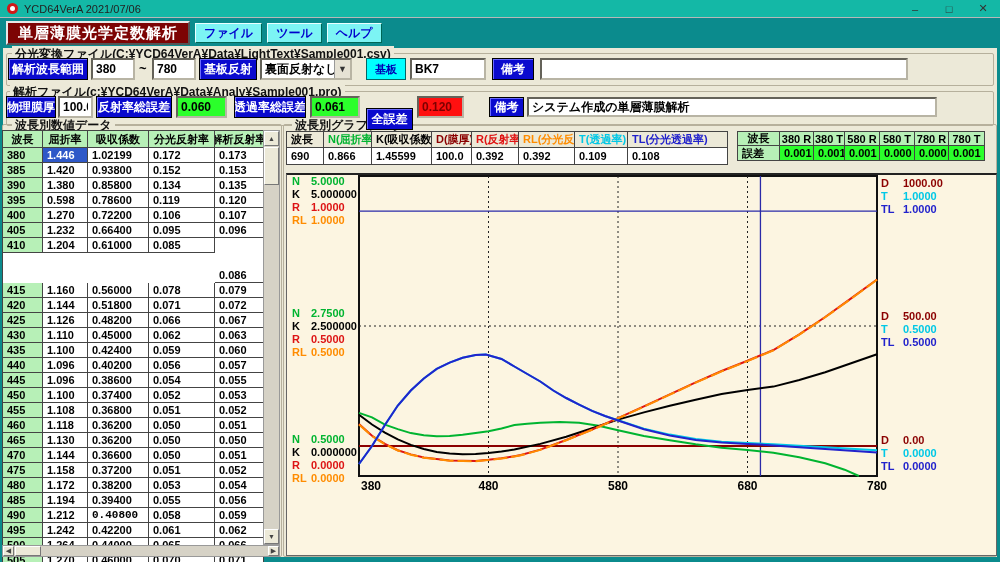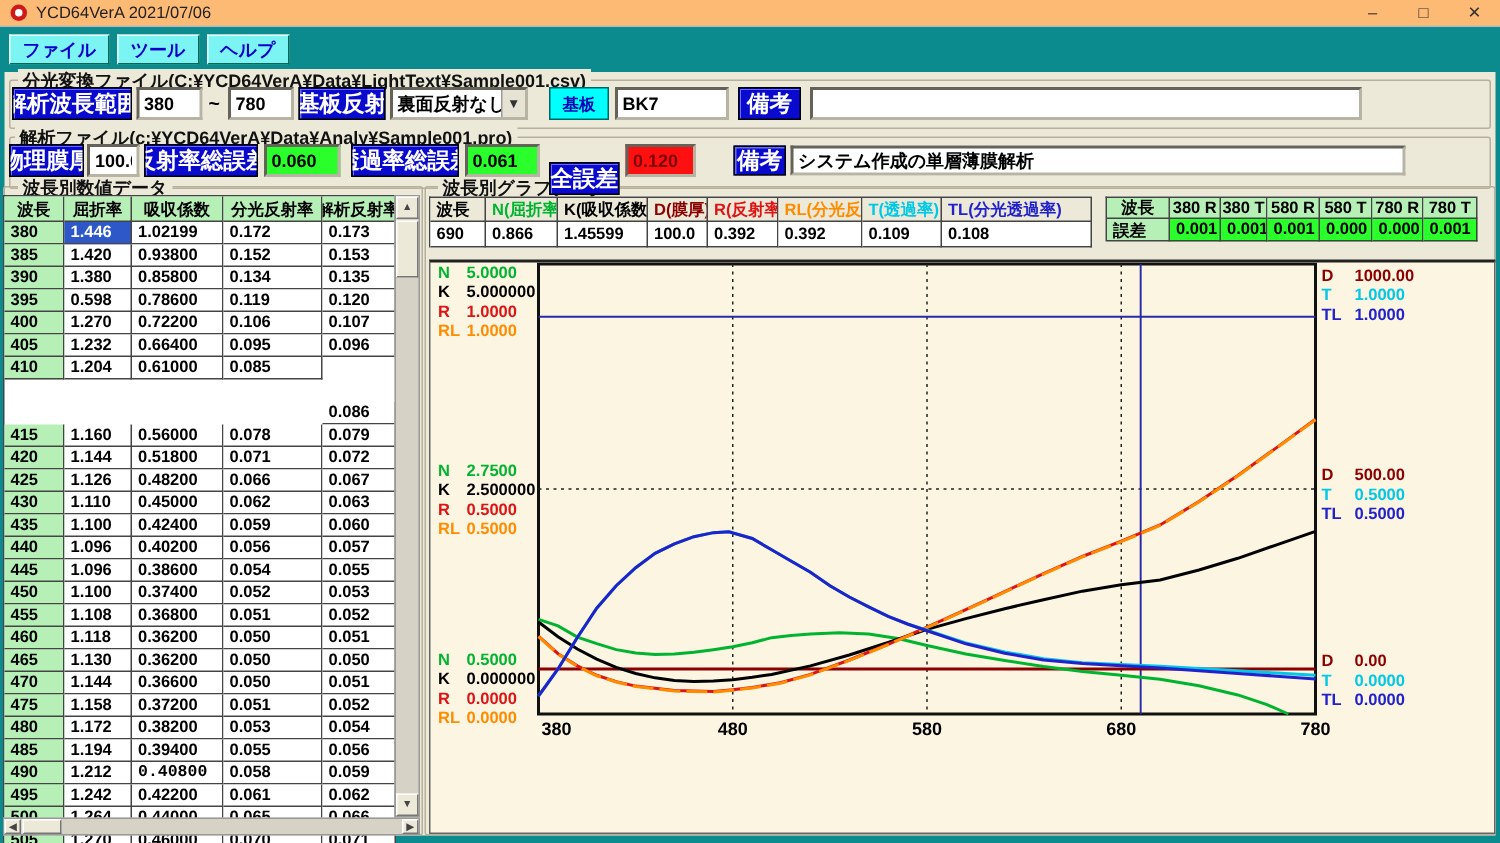--- a/index.html
+++ b/index.html
@@ -1,32 +1,32 @@
 <!DOCTYPE html>
 <html><head>
 <meta charset="utf-8">
 <style>
   *{box-sizing:border-box;margin:0;padding:0}
   html,body{width:1000px;height:562px;overflow:hidden}
   body{position:relative;background:#0b8b8d;font-family:"Liberation Sans",sans-serif}
   .abs{position:absolute}
-  .titlebar{left:0;top:0;width:1000px;height:18px;background:#fdba74;border-bottom:1px solid #b8b8b8;display:flex;align-items:center}
+  .titlebar{left:0;top:0;width:1000px;height:18px;background:#14b8a6;border-bottom:1px solid #b8b8b8;display:flex;align-items:center}
   .app-icon{width:11px;height:11px;border-radius:50%;background:#d01818;margin:0 6px 0 7px;position:relative}
   .app-icon::after{content:"";position:absolute;left:3px;top:3px;width:5px;height:5px;border-radius:50%;background:#fff}
   .title-text{font-size:11px;color:#222}
   .win-btns{margin-left:auto;display:flex;align-items:center;height:18px}
   .win-btn{width:34px;text-align:center;font-size:11px;color:#333;cursor:default}
   .menubar{left:0;top:18px;width:1000px;height:30px;background:#0b8b8d;display:flex;align-items:center}
   .apptitle{margin-left:6px;height:24px;padding:0 10px;background:#7d0404;color:#fff;font-weight:bold;font-size:15px;letter-spacing:1px;display:flex;align-items:center;border:2px solid;border-color:#e8e8e8 #555 #555 #e8e8e8}
   .menu-btn{height:20px;padding:0 8px;margin-left:5px;background:#7cf4f4;color:#0000cc;font-weight:bold;font-size:12px;display:flex;align-items:center;border:1px solid;border-color:#eaffff #065 #065 #eaffff}
   .menu-btn:first-of-type{margin-left:6px}
   .content{left:3px;top:48px;width:994px;height:509px;background:#ece9d8}
   .groupbox{position:absolute;border:1px solid #b6b09c;border-radius:2px}
   .gb-label{position:absolute;background:#ece9d8;font-weight:bold;font-size:12px;color:#111;padding:0 3px;white-space:nowrap;z-index:3}
-  .btn-blue{position:absolute;background:#0a0ace;color:#fff;font-weight:bold;font-size:15px;display:flex;align-items:center;justify-content:center;border:1px solid #000;box-shadow:inset 1px 1px 0 #6a6aff;white-space:nowrap;overflow:hidden;z-index:4}
+  .btn-blue{position:absolute;background:#0a0ace;color:#fff;font-weight:bold;font-size:12px;display:flex;align-items:center;justify-content:center;border:1px solid #000;box-shadow:inset 1px 1px 0 #6a6aff;white-space:nowrap;overflow:hidden;z-index:4}
   .btn-cyan{position:absolute;background:#00ffff;color:#0000b4;font-weight:bold;font-size:11px;display:flex;align-items:center;justify-content:center;border:1px solid #066;z-index:4}
   .field{position:absolute;background:#fff;border:2px inset #b8b4a4;font-family:"Liberation Sans",sans-serif;font-weight:bold;font-size:12px;padding:0 3px;color:#000;z-index:4}
   input.field{outline:none}
   .val-green{background:#2bff2b;color:#000}
   .val-red{background:#ff1010;color:#7d0000}
   .tilde{position:absolute;font-weight:bold;font-size:13px;z-index:4}
   .dropdown{position:absolute;background:#fff;border:2px inset #b8b4a4;display:flex;align-items:center;z-index:4}
   .dropdown .dd-text{font-weight:bold;font-size:12px;padding-left:3px;flex:1;white-space:nowrap;overflow:hidden}
   .dropdown .dd-arrow{width:16px;height:100%;background:#e6e2d4;border-left:1px solid #999;display:flex;align-items:center;justify-content:center;font-size:9px;color:#333}
   .dtable{position:absolute;display:grid;border-top:1px solid #444;border-left:1px solid #444;z-index:4;background:#fff}
@@ -48,20 +48,21 @@
   <div class="app-icon"></div>
   <span class="title-text">YCD64VerA 2021/07/06</span>
   <div class="win-btns">
     <span class="win-btn">–</span>
     <span class="win-btn">□</span>
     <span class="win-btn">✕</span>
   </div>
 </div>
 
 <div class="abs menubar">
+  <div class="apptitle">単層薄膜光学定数解析</div>
   <div class="menu-btn">ファイル</div>
   <div class="menu-btn">ツール</div>
   <div class="menu-btn">ヘルプ</div>
 </div>
 
 <div class="abs content"></div>
 
 <div class="groupbox" style="left:6px;top:53px;width:988px;height:33px"></div>
 <div class="gb-label" style="left:12px;top:46px">分光変換ファイル(C:¥YCD64VerA¥Data¥LightText¥Sample001.csv)</div>
 

